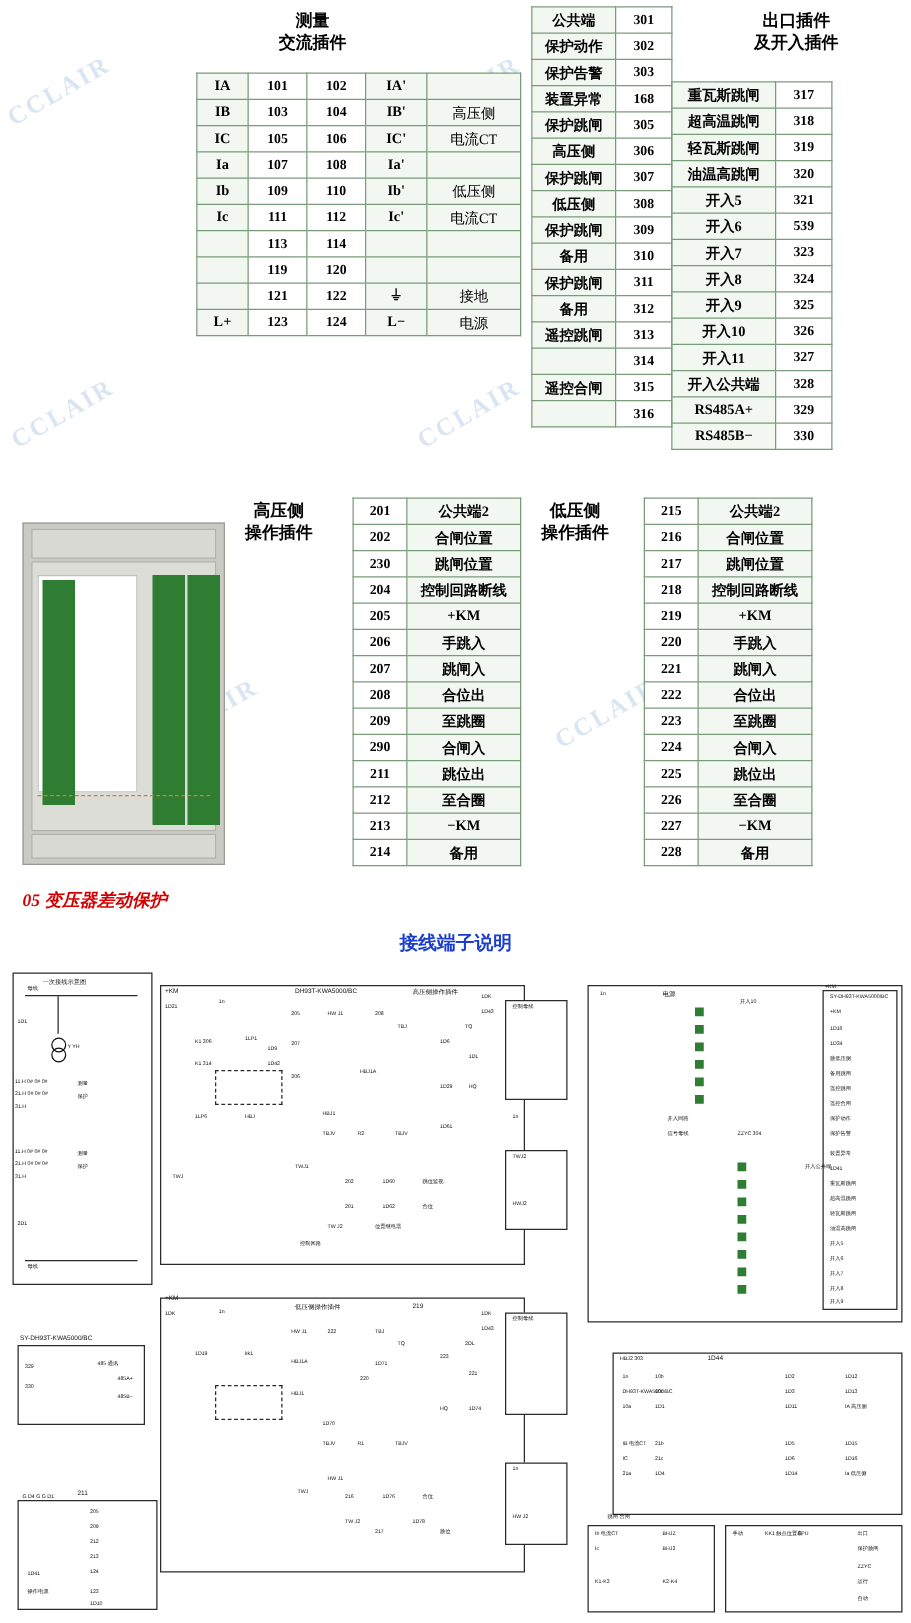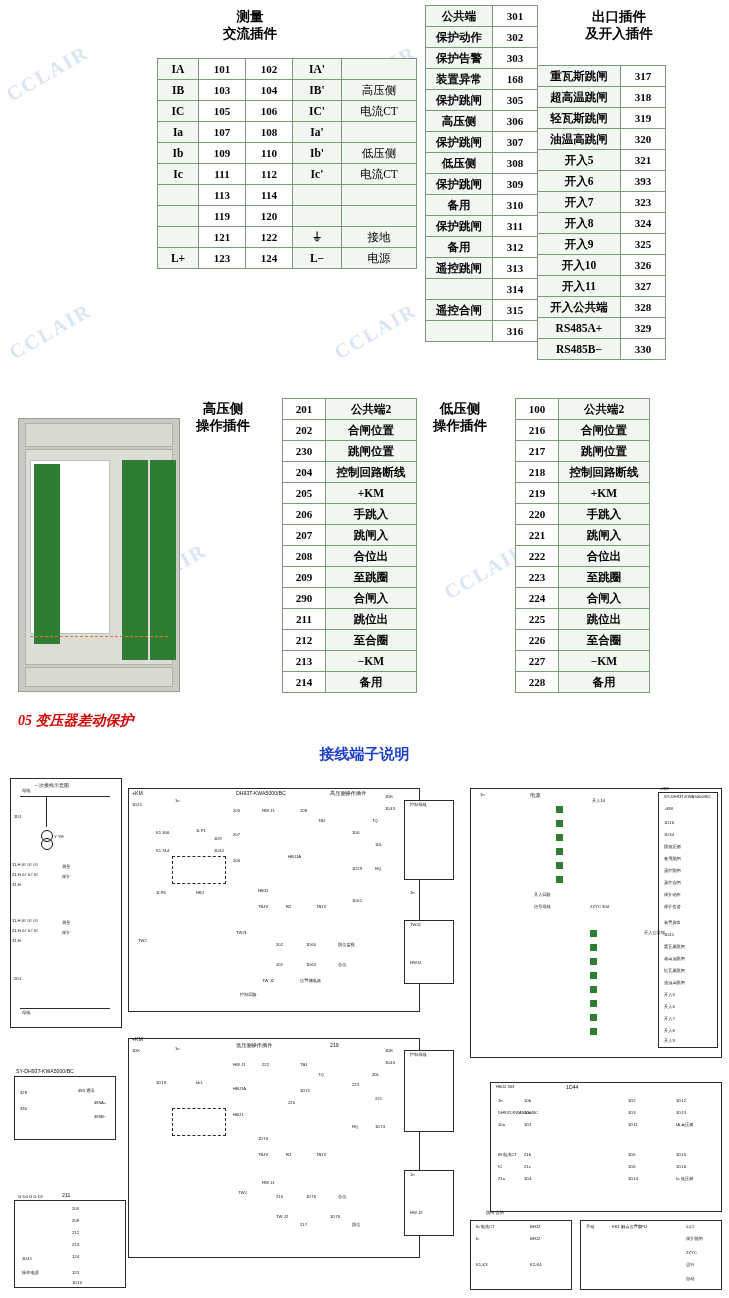--- a/index.html
+++ b/index.html
@@ -169,21 +169,21 @@
     <tr>
       <td class="lbl">L+</td>
       <td class="num">123</td>
       <td class="num">124</td>
       <td class="lbl">L−</td>
       <td class="blank">电源</td>
     </tr>
   </tbody>
     </table>
 
-  <div class="pos cap" style="left:544px;top:8px;width:150px;">
+  <div class="pos cap" style="left:562px;top:8px;width:150px;">
     <div>出口插件</div>
     <div>及开入插件</div>
   </div>
 
   <table class="t pos" style="left:425px;top:5px;">
     <tbody>
         <tr>
           <td class="lbl" style="width:62px;">公共端</td>
           <td class="num" style="width:40px;">301</td>
         </tr>
@@ -267,21 +267,21 @@
     <tr>
           <td class="lbl">油温高跳闸</td>
           <td class="num">320</td>
         </tr>
     <tr>
           <td class="lbl">开入5</td>
           <td class="num">321</td>
         </tr>
     <tr>
           <td class="lbl">开入6</td>
-          <td class="num">393</td>
+          <td class="num">539</td>
         </tr>
     <tr>
           <td class="lbl">开入7</td>
           <td class="num">323</td>
         </tr>
     <tr>
           <td class="lbl">开入8</td>
           <td class="num">324</td>
         </tr>
     <tr>
@@ -376,21 +376,21 @@
   </tbody>
     </table>
 
   <div class="pos cap" style="left:415px;top:400px;width:90px;">
     <div>低压侧</div>
     <div>操作插件</div>
   </div>
   <table class="t pos" style="left:515px;top:398px;">
     <tbody>
         <tr>
-          <td class="num" style="width:38px;">100</td>
+          <td class="num" style="width:38px;">215</td>
           <td class="lbl" style="width:86px;">公共端2</td>
         </tr>
     <tr>
           <td class="num">216</td>
           <td class="lbl">合闸位置</td>
         </tr>
     <tr>
           <td class="num">217</td>
           <td class="lbl">跳闸位置</td>
         </tr>

